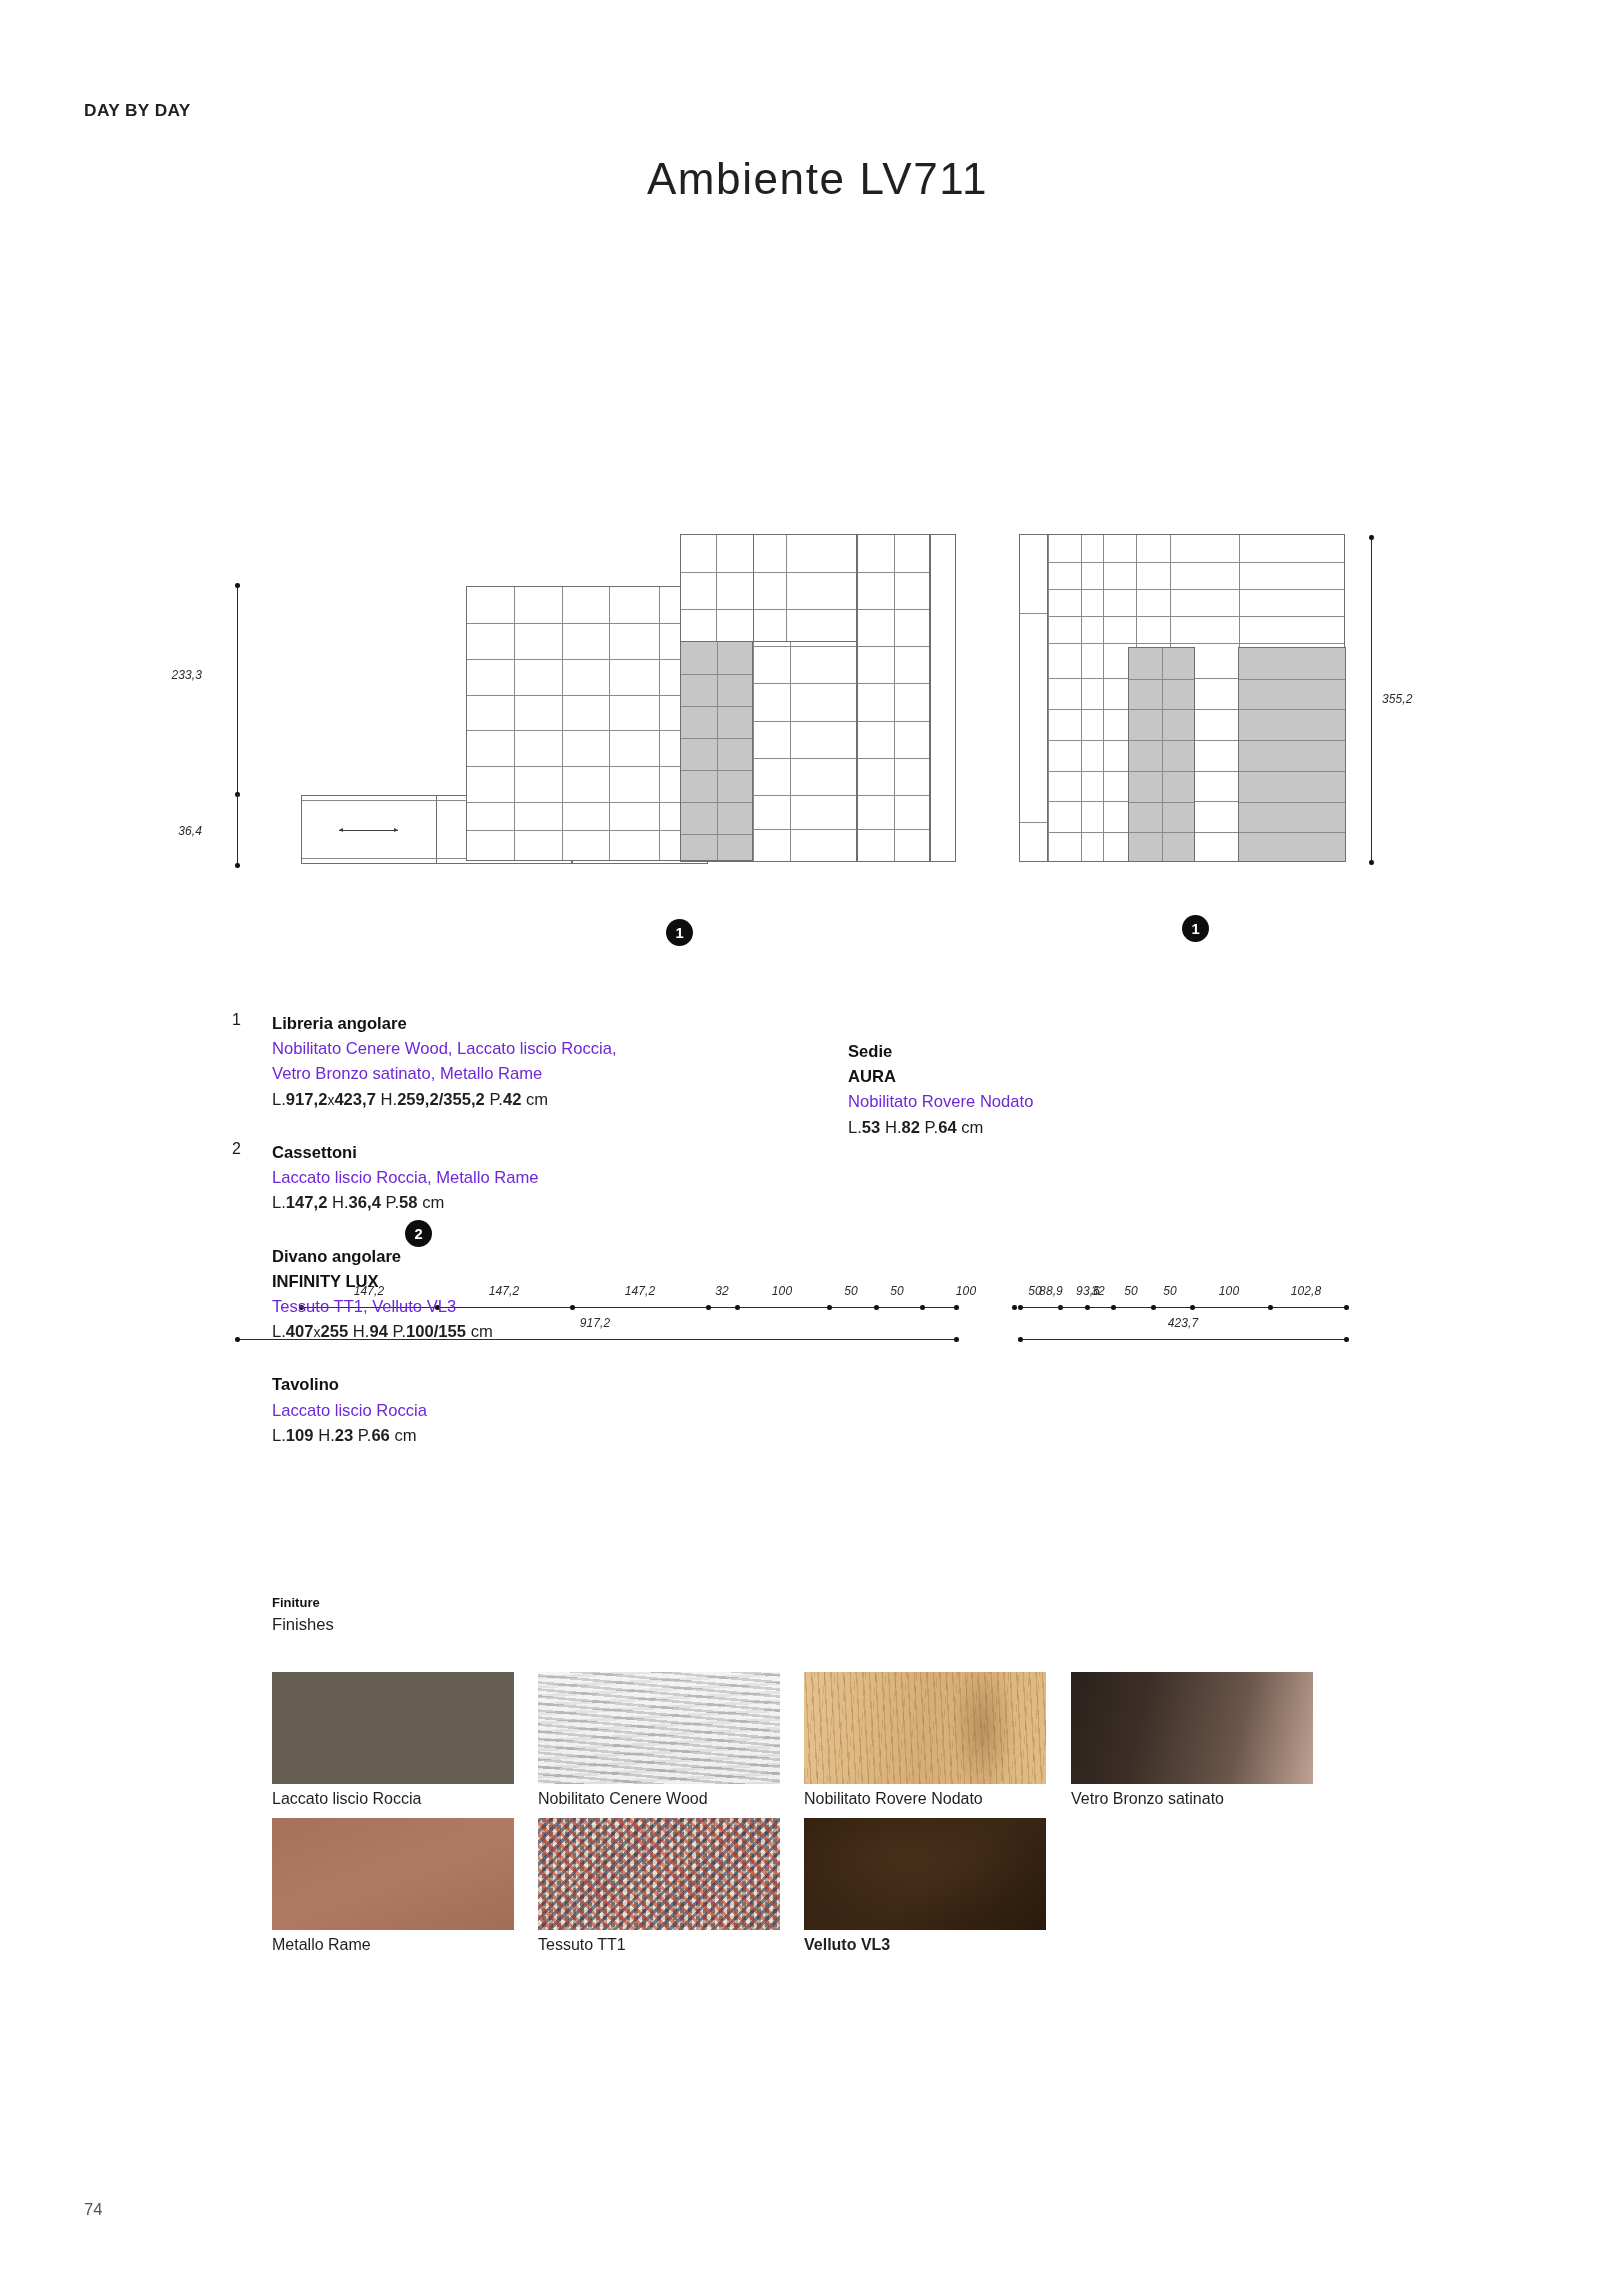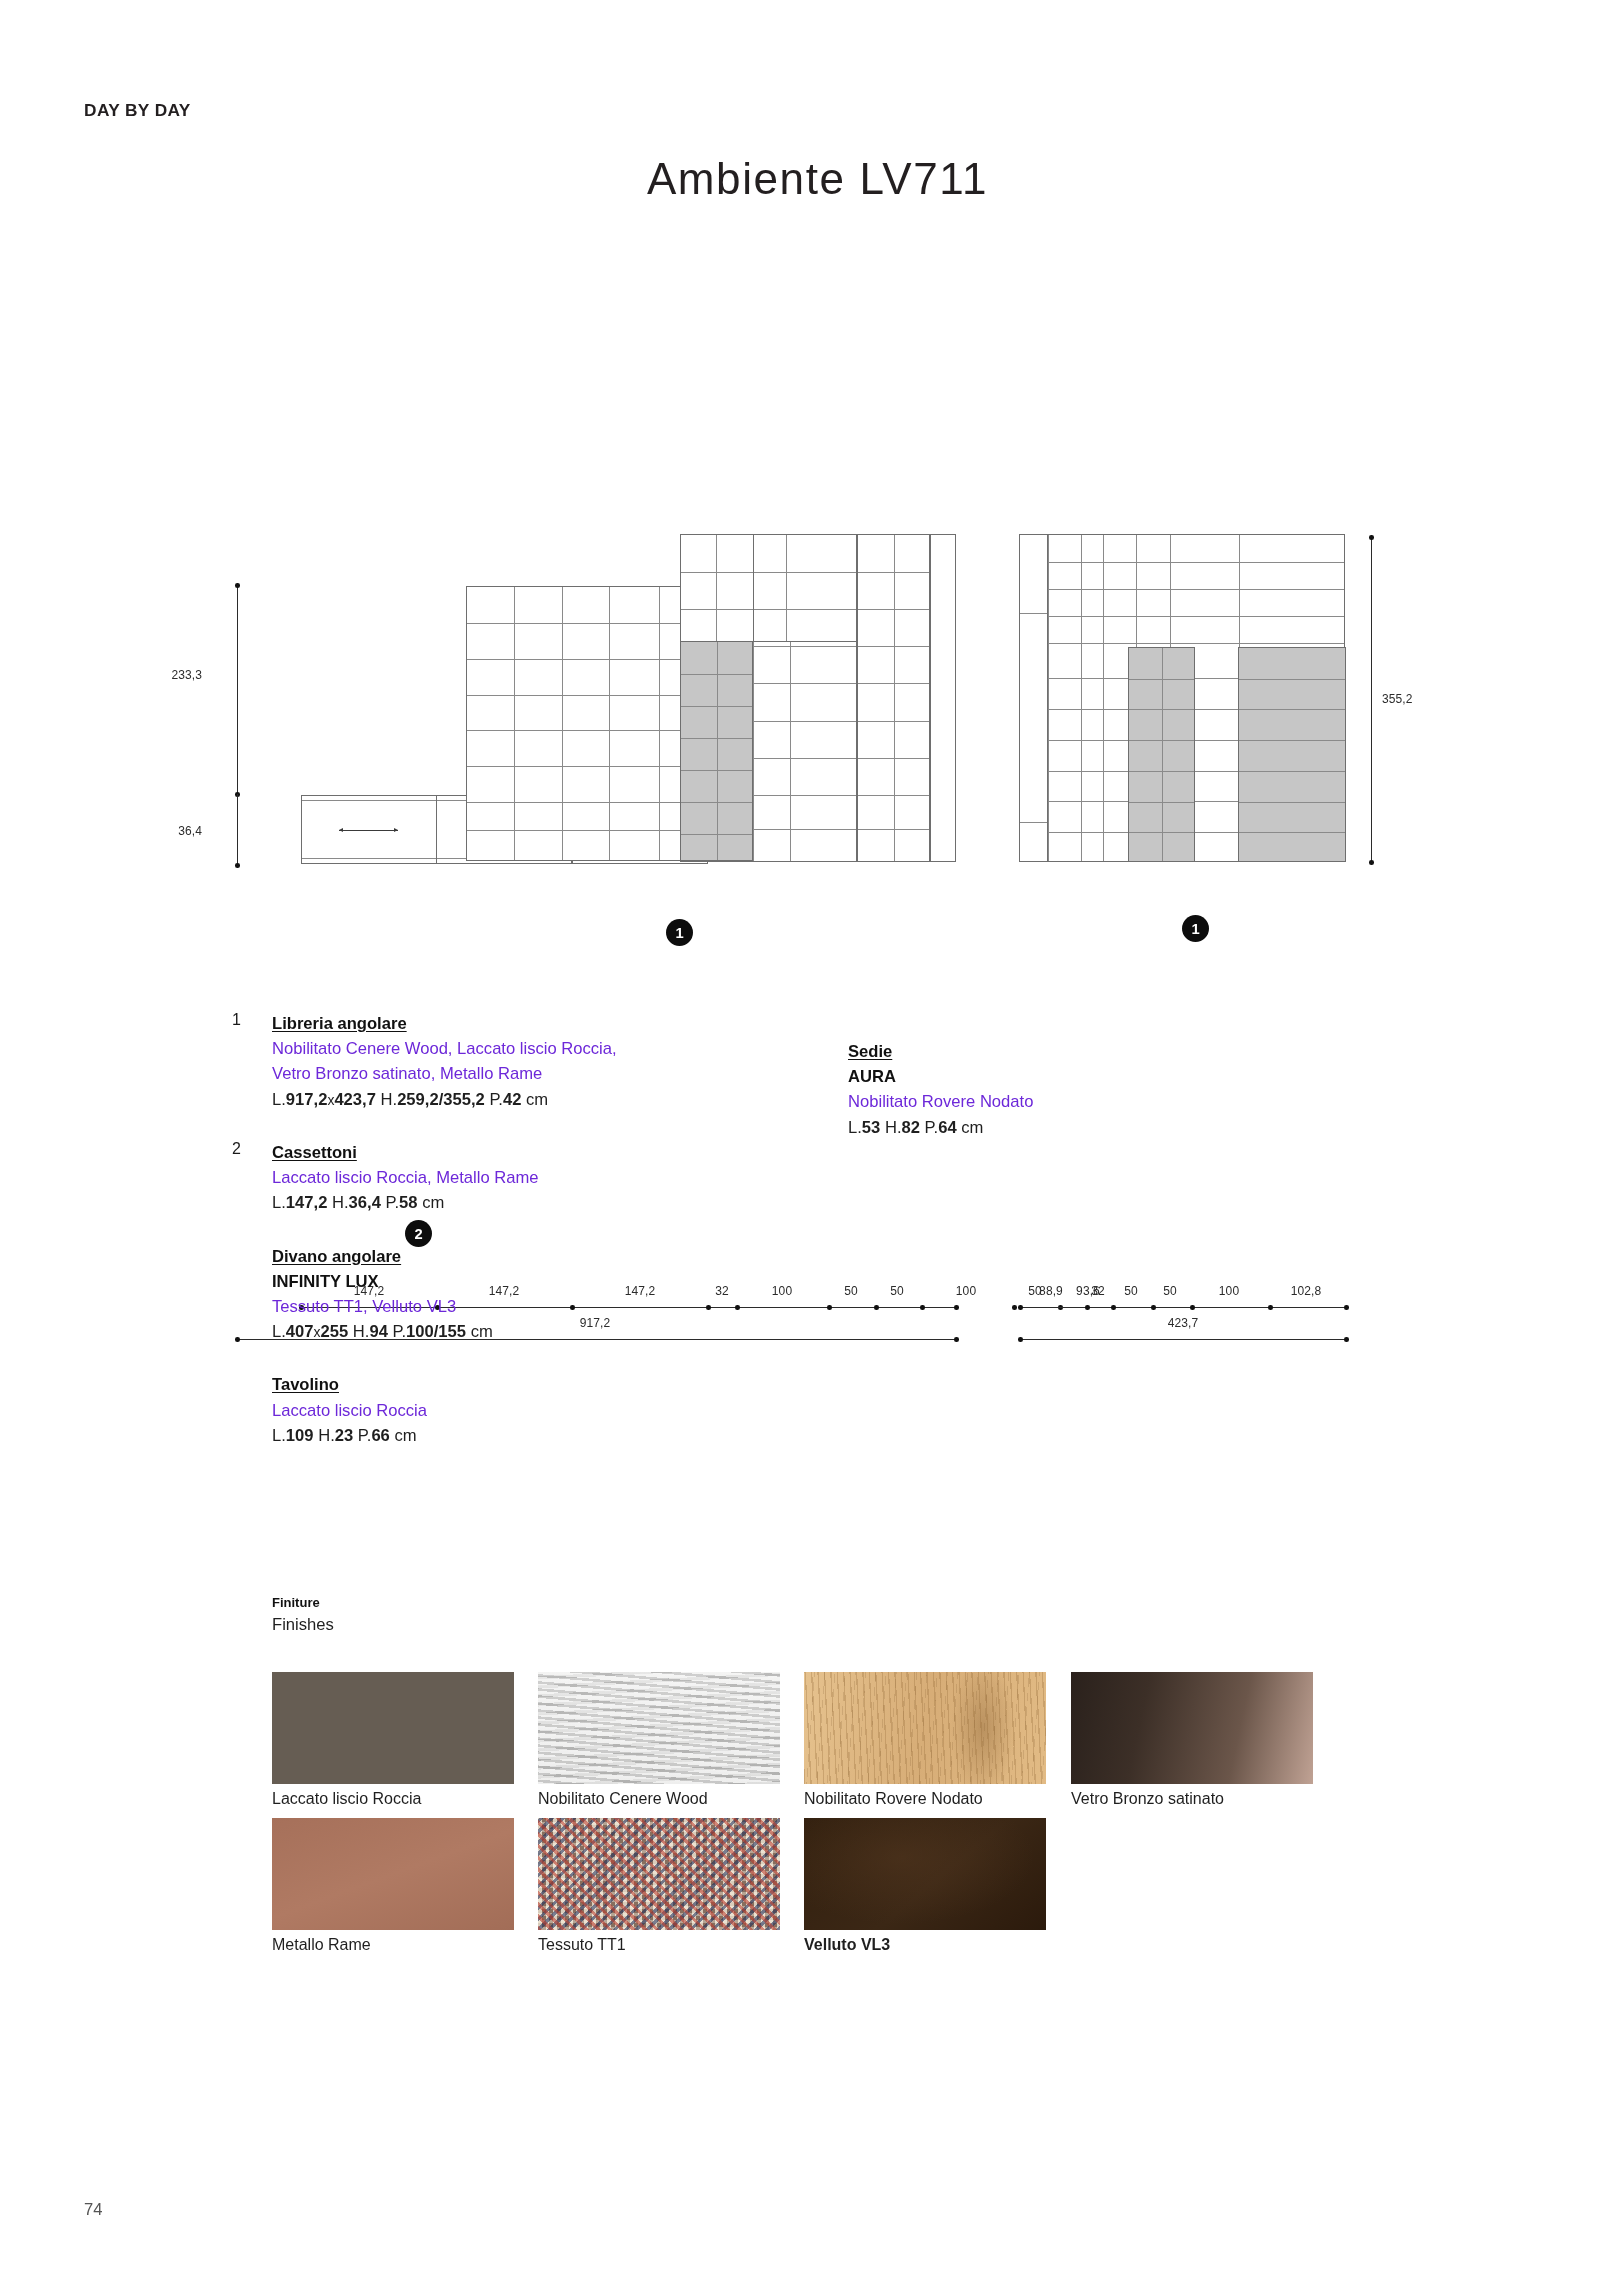--- a/index.html
+++ b/index.html
@@ -29,21 +29,21 @@
 
   
   .drawings{ position:absolute; left:0; top:493px; width:1600px; height:365px; }
 
   .dimline{ position:absolute; background:#2b2b2b; }
   .dimline.h{ height:0.9px; }
   .dimline.v{ width:0.9px; }
   .dot{ position:absolute; width:4.5px; height:4.5px; border-radius:50%; background:#111; }
   .dimtext{
     position:absolute; font-size:12px; color:#2b2b2b;
-    white-space:nowrap; letter-spacing:0.1px;
+    white-space:nowrap; letter-spacing:0.1px;font-style:italic;
   }
   .dimtext.c{ transform:translateX(-50%); }
 
   
   .unit{ position:absolute; box-sizing:border-box; border:1px solid #6e6e6e; background:#fff; }
   .unit.glass{ background:#c6c6c6; }
   .shelfrow{ position:absolute; left:0; right:0; height:1px; background:#8a8a8a; }
   .divcol{ position:absolute; top:0; bottom:0; width:1px; background:#8a8a8a; }
 
   .callout{
@@ -66,21 +66,21 @@
   .spec-col{ position:absolute; top:0; }
   .spec-col.left{ left:272px; width:448px; }
   .spec-col.right{ left:848px; width:448px; }
 
   .spec-item{ position:relative; margin-bottom:28px; }
   .spec-num{
     position:absolute; left:-40px; top:0;
     font-size:16px; color:#1a1a1a;
   }
   .spec-head{
-    font-size:16.6px; font-weight:bold; text-decoration:underline;
+    font-size:16.6px; font-weight:bold; 
     text-underline-offset:1.9px; line-height:1.52; color:#111;
   }
   .spec-model{ font-size:16.6px; font-weight:bold; line-height:1.52; color:#111; }
   .spec-mat{ font-size:16.6px; font-weight:400; line-height:1.52; color:#6d28d9; }
   .spec-dim{ font-size:16.6px; font-weight:400; line-height:1.52; color:#1f1f1f; }
   .spec-dim b{ font-weight:bold; }
   .spec-dim .x{ font-size:14px; }
 
   
   .fin-block{ position:absolute; left:272px; top:1593px; }

